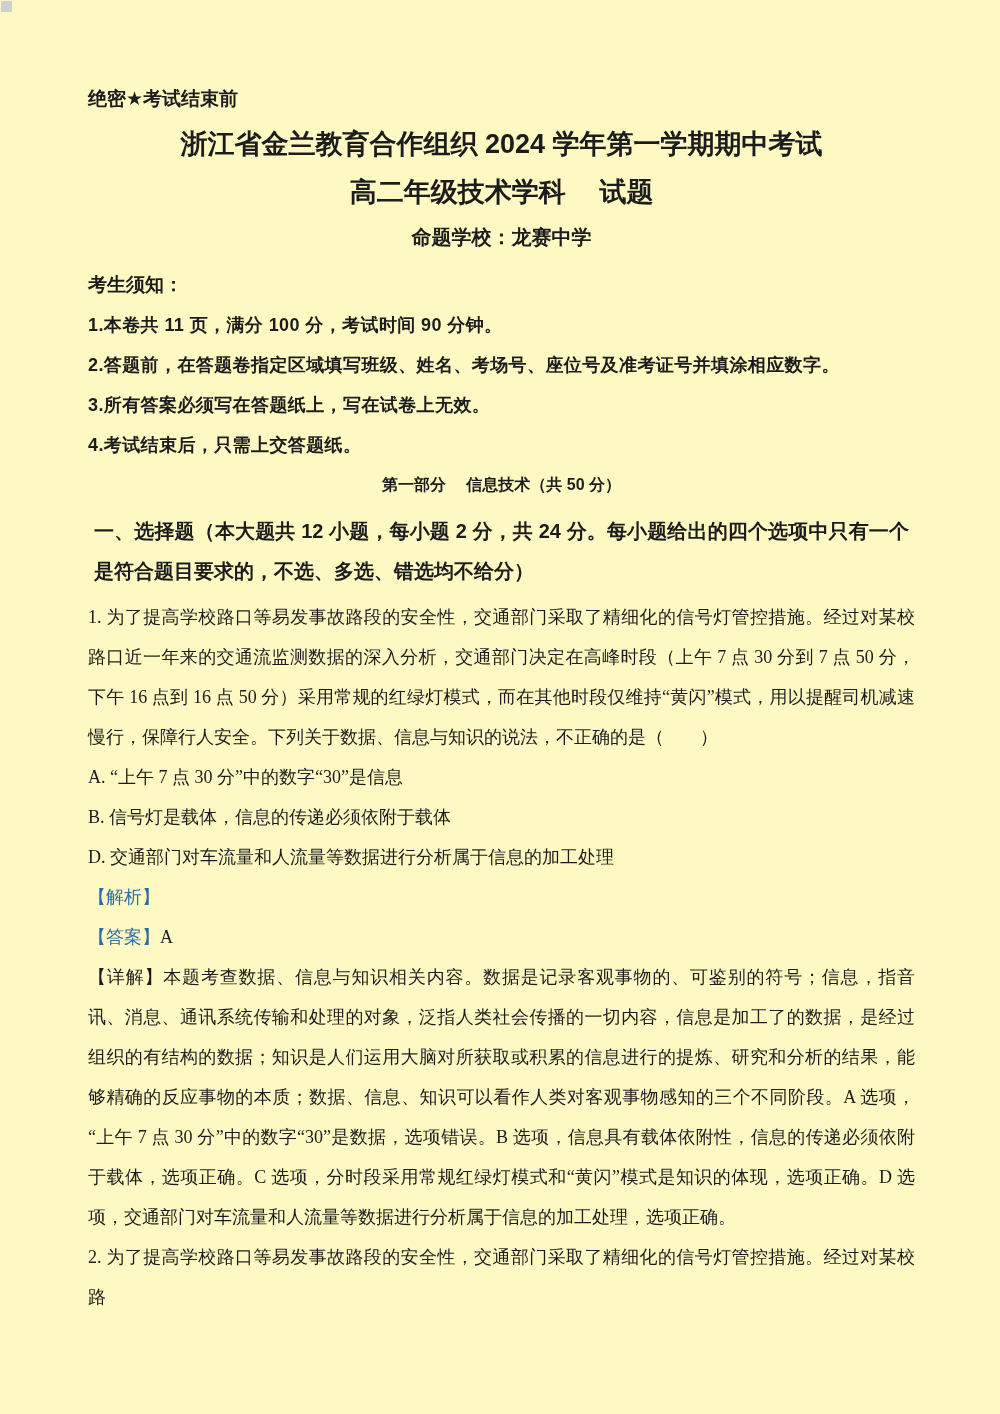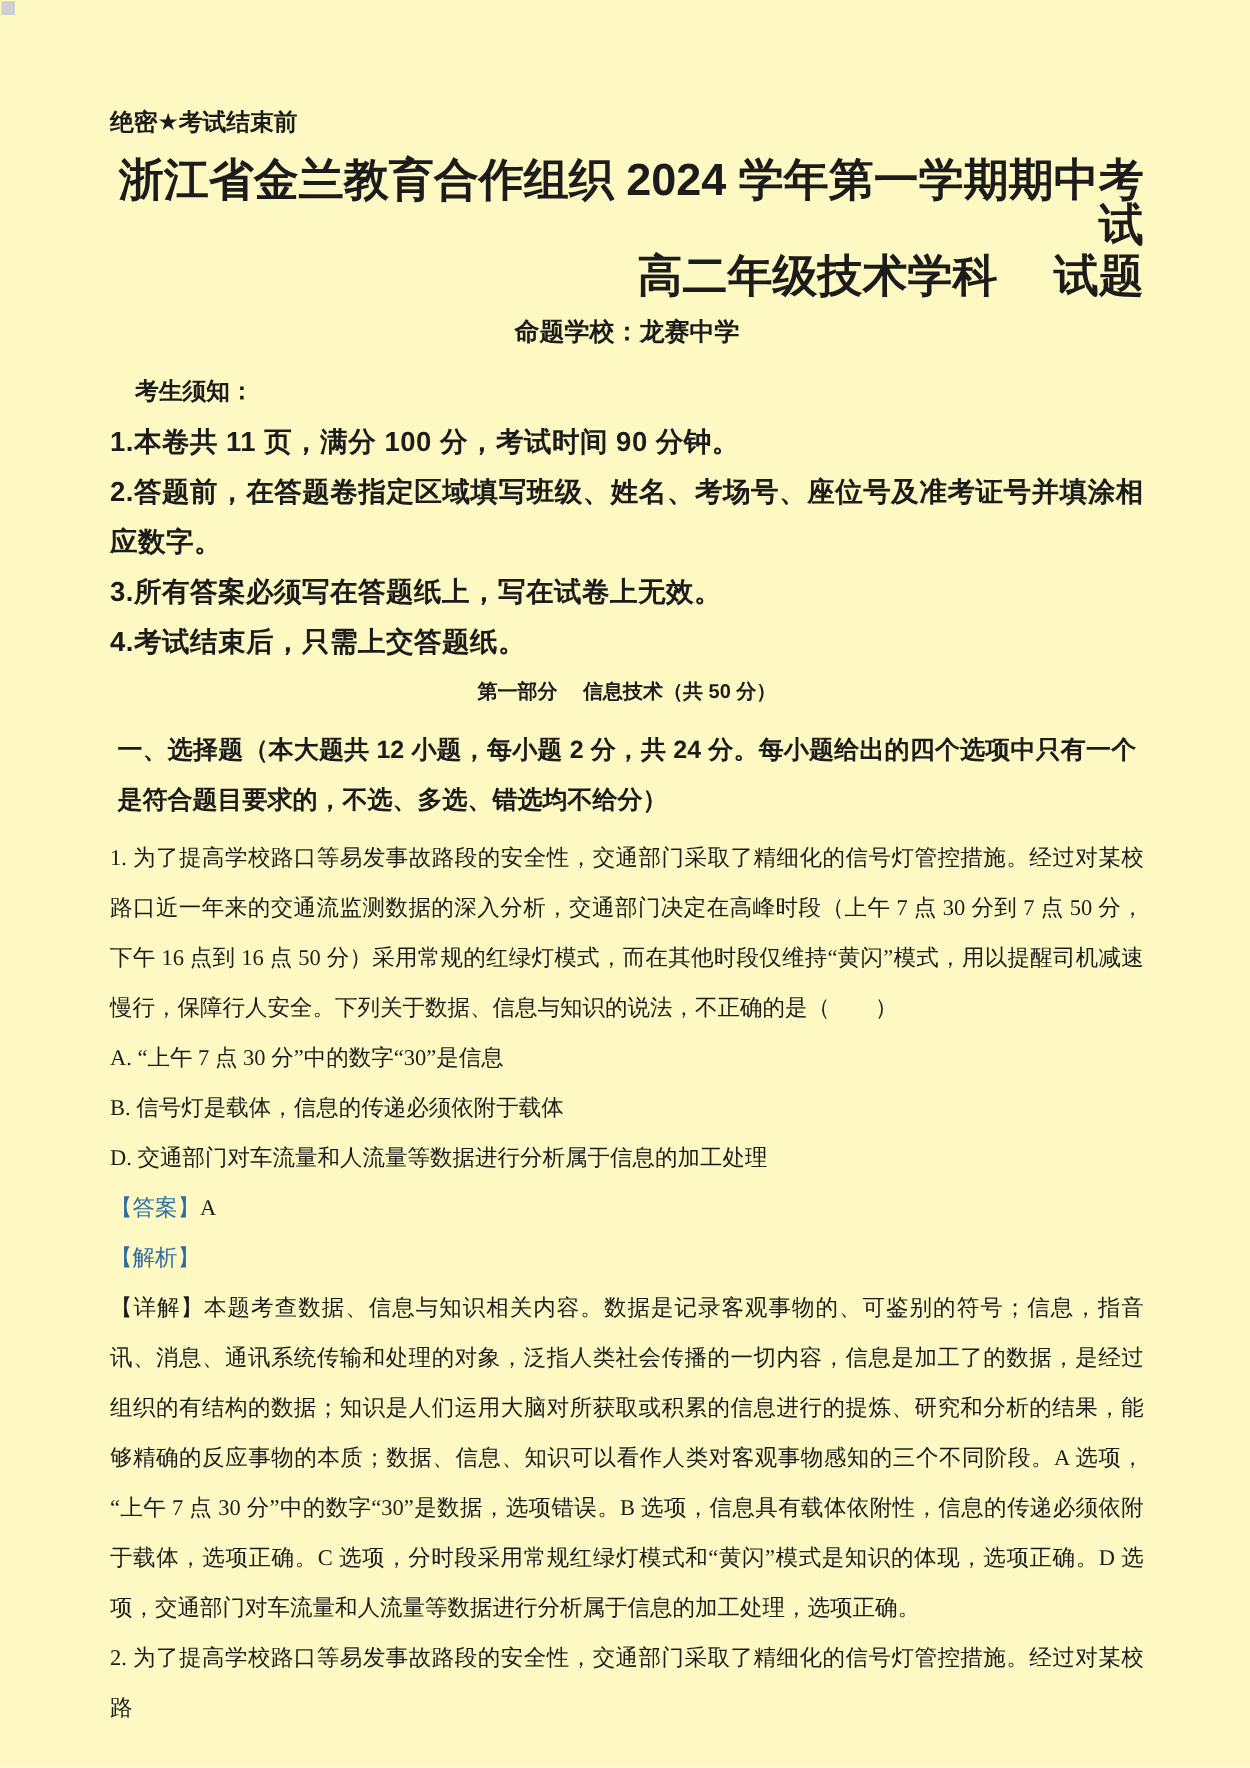--- a/index.html
+++ b/index.html
@@ -24,45 +24,44 @@
   .hei {
     font-family: "Liberation Sans", "DejaVu Sans", sans-serif;
     font-weight: 700;
   }
   .secrecy {
     font-size: 19px;
     line-height: 26px;
     margin: 0 0 14px 0;
   }
   .title {
-    text-align: right;
-    font-size: 36px;
+    text-align: center;
+    font-size: 27px;
     line-height: 36px;
-    margin: 0;
+    margin: 12px;
   }
   .title-second {
     margin-top: 5px;
     font-family: Liberation Serif, serif;
   }
   .schools {
     display: flex;
     justify-content: center;
     gap: 28px;
     font-size: 20px;
     line-height: 28px;
     margin-top: 13px;
   }
   .notice-heading {
     font-size: 19px;
     line-height: 40px;
     margin-top: 14px;
-    margin-left: 20px;
   }
   .notice-item {
-    font-size: 22px;
+    font-size: 18px;
     line-height: 40px;
     letter-spacing: 0.4px;
     text-align: justify;
   }
   .part-heading {
     text-align: center;
     font-size: 16px;
     line-height: 40px;
     margin: 0;
   }
@@ -123,25 +122,25 @@
     <h3 class="section-heading hei">一、选择题（本大题共 12 小题，每小题 2 分，共 24 分。每小题给出的四个选项中只有一个是符合题目要求的，不选、多选、错选均不给分）</h3>
 
     <div>
       <p class="body-text justified">1. 为了提高学校路口等易发事故路段的安全性，交通部门采取了精细化的信号灯管控措施。经过对某校路口近一年来的交通流监测数据的深入分析，交通部门决定在高峰时段（上午 7 点 30 分到 7 点 50 分，下午 16 点到 16 点 50 分）采用常规的红绿灯模式，而在其他时段仅维持“黄闪”模式，用以提醒司机减速慢行，保障行人安全。下列关于数据、信息与知识的说法，不正确的是（　　）</p>
 
       <div class="body-text">A. “上午 7 点 30 分”中的数字“30”是信息</div>
       <div class="body-text">B. 信号灯是载体，信息的传递必须依附于载体</div>
       <div class="body-text">D. 交通部门对车流量和人流量等数据进行分析属于信息的加工处理</div>
 
       <div class="body-text">
-        <span class="accent">【答案】</span><span>A</span>
+        <span class="accent">【解析】</span>
       </div>
 
       <div class="body-text">
-        <span class="accent">【解析】</span>
+        <span class="accent">【答案】</span><span>A</span>
       </div>
 
       <p class="body-text justified">
         <span>【详解】</span><span>本题考查数据、信息与知识相关内容。数据是记录客观事物的、可鉴别的符号；信息，指音讯、消息、通讯系统传输和处理的对象，泛指人类社会传播的一切内容，信息是加工了的数据，是经过组织的有结构的数据；知识是人们运用大脑对所获取或积累的信息进行的提炼、研究和分析的结果，能够精确的反应事物的本质；数据、信息、知识可以看作人类对客观事物感知的三个不同阶段。A 选项，“上午 7 点 30 分”中的数字“30”是数据，选项错误。B 选项，信息具有载体依附性，信息的传递必须依附于载体，选项正确。C 选项，分时段采用常规红绿灯模式和“黄闪”模式是知识的体现，选项正确。D 选项，交通部门对车流量和人流量等数据进行分析属于信息的加工处理，选项正确。</span>
       </p>
     </div>
 
     <div>
       <p class="body-text justified">2. 为了提高学校路口等易发事故路段的安全性，交通部门采取了精细化的信号灯管控措施。经过对某校路</p>
     </div>

